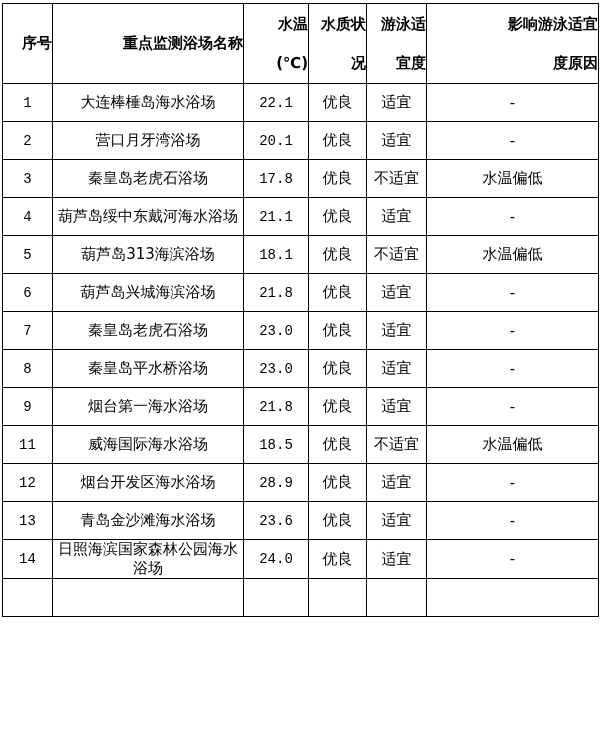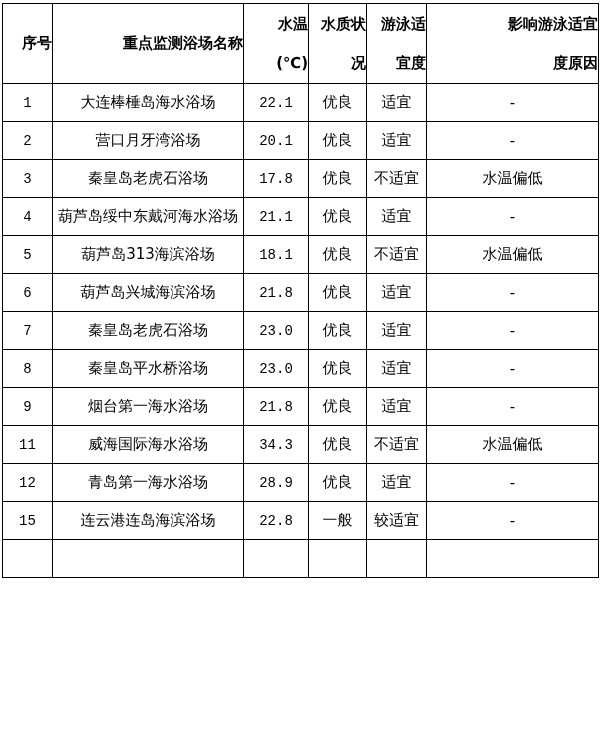--- a/index.html
+++ b/index.html
@@ -149,39 +149,47 @@
           <td class="num">9</td>
           <td>烟台第一海水浴场</td>
           <td class="num">21.8</td>
           <td>优良</td>
           <td>适宜</td>
           <td>-</td>
         </tr>
         <tr>
           <td class="num">11</td>
           <td>威海国际海水浴场</td>
-          <td class="num">34.3</td>
+          <td class="num">18.5</td>
           <td>优良</td>
           <td>不适宜</td>
           <td>水温偏低</td>
         </tr>
         <tr>
           <td class="num">12</td>
-          <td>青岛第一海水浴场</td>
+          <td>烟台开发区海水浴场</td>
           <td class="num">28.9</td>
           <td>优良</td>
           <td>适宜</td>
           <td>-</td>
         </tr>
         <tr>
-          <td class="num">15</td>
-          <td>连云港连岛海滨浴场</td>
-          <td class="num">22.8</td>
-          <td>一般</td>
-          <td>较适宜</td>
+          <td class="num">13</td>
+          <td>青岛金沙滩海水浴场</td>
+          <td class="num">23.6</td>
+          <td>优良</td>
+          <td>适宜</td>
+          <td>-</td>
+        </tr>
+        <tr>
+          <td class="num">14</td>
+          <td>日照海滨国家森林公园海水浴场</td>
+          <td class="num">24.0</td>
+          <td>优良</td>
+          <td>适宜</td>
           <td>-</td>
         </tr>
         <tr class="partial-row">
           <td></td>
           <td></td>
           <td></td>
           <td></td>
           <td></td>
           <td></td>
         </tr>

